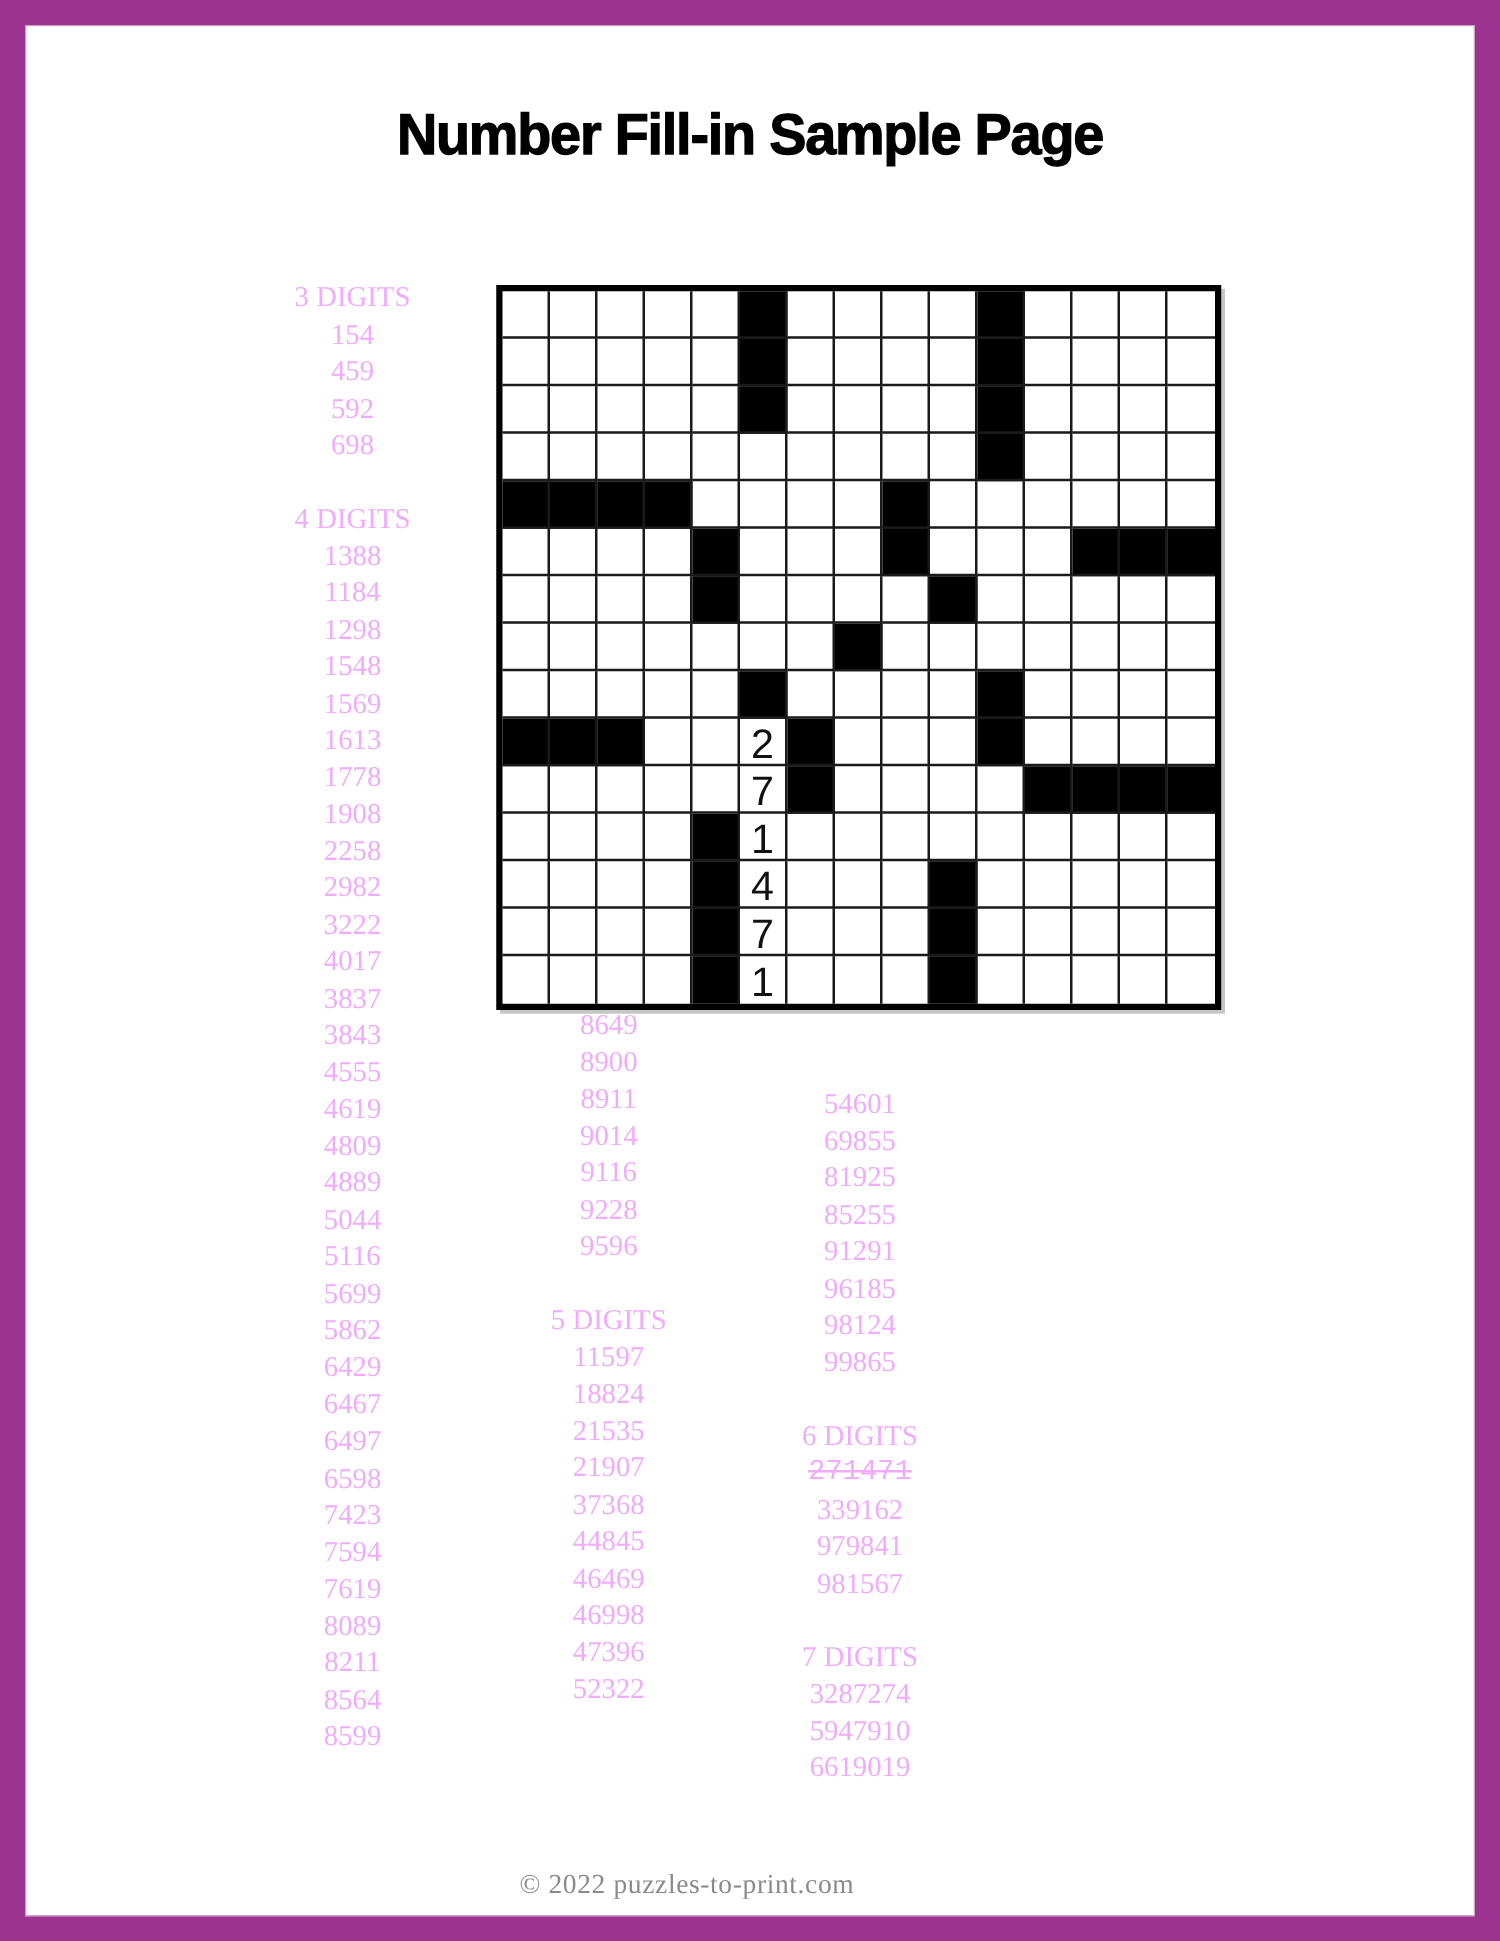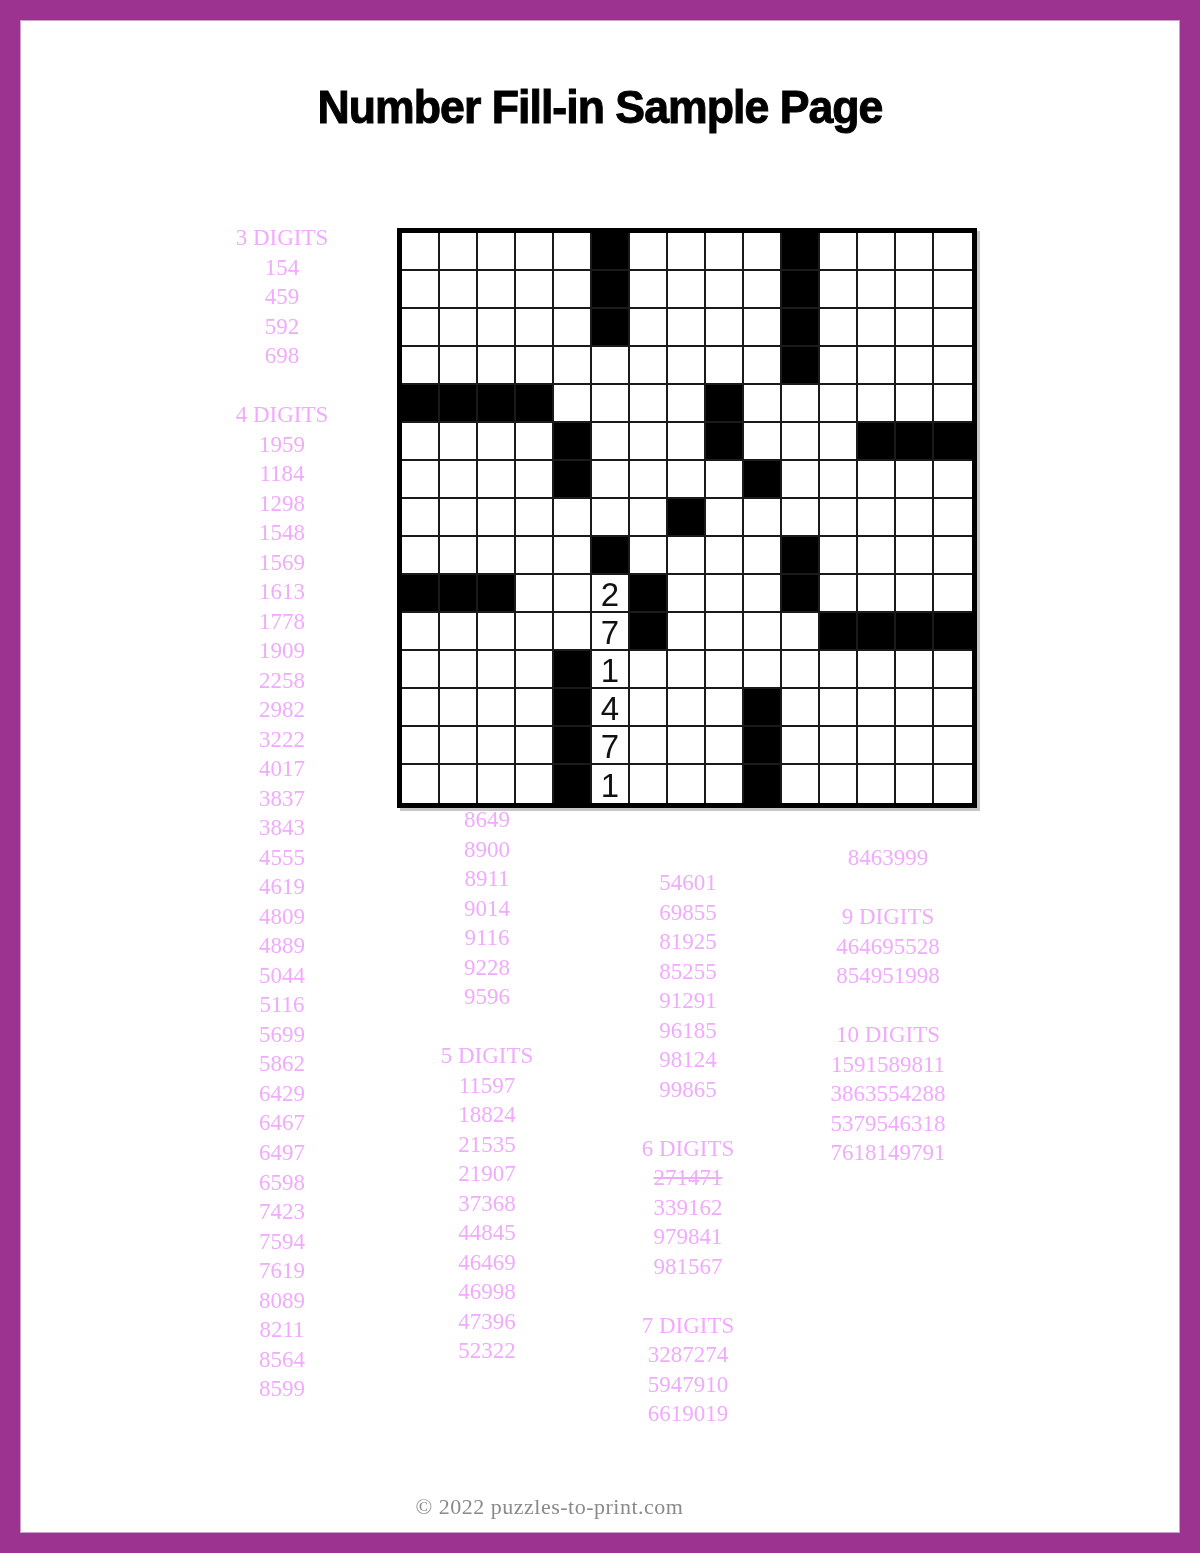--- a/index.html
+++ b/index.html
@@ -41,21 +41,21 @@
     padding-top:2px;
   }
   .cell:nth-child(15n) { border-right:none; }
   .cell:nth-child(n+211) { border-bottom:none; }
   .cell.black { background:#000; }
   .numcol {
     position:absolute; width:200px; text-align:center;
     font-size:23px; color:#f0abfc;
   }
   .numcol .line { height:29.53px; line-height:29.53px; white-space:nowrap; }
-  .numcol .line.struck { text-decoration:line-through; text-decoration-thickness:2px; }
+  .numcol .line.struck { text-decoration:line-through; text-decoration-thickness:2px;font-family:Liberation Mono, monospace; }
   .footer {
     position:absolute; left:0; top:1494px; width:1099px;
     text-align:center; font-size:22px; letter-spacing:0.5px;
     color:#8a8a8a;
   }
 </style>
 </head>
 <body>
 
 <div class="sheet">
@@ -292,28 +292,28 @@
     </div>
 
   <div class="numcol" style="left:182px; top:223px;">
       <div class="line">3 DIGITS</div>
       <div class="line">154</div>
       <div class="line">459</div>
       <div class="line">592</div>
       <div class="line">698</div>
       <div class="line"></div>
       <div class="line">4 DIGITS</div>
-      <div class="line">1959</div>
+      <div class="line">1388</div>
       <div class="line">1184</div>
       <div class="line">1298</div>
       <div class="line">1548</div>
       <div class="line">1569</div>
       <div class="line">1613</div>
       <div class="line">1778</div>
-      <div class="line">1909</div>
+      <div class="line">1908</div>
       <div class="line">2258</div>
       <div class="line">2982</div>
       <div class="line">3222</div>
       <div class="line">4017</div>
       <div class="line">3837</div>
       <div class="line">3843</div>
       <div class="line">4555</div>
       <div class="line">4619</div>
       <div class="line">4809</div>
       <div class="line">4889</div>
@@ -371,28 +371,15 @@
       <div class="line">339162</div>
       <div class="line">979841</div>
       <div class="line">981567</div>
       <div class="line"></div>
       <div class="line">7 DIGITS</div>
       <div class="line">3287274</div>
       <div class="line">5947910</div>
       <div class="line">6619019</div>
     </div>
 
-  <div class="numcol" style="left:788px; top:843px;">
-      <div class="line">8463999</div>
-      <div class="line"></div>
-      <div class="line">9 DIGITS</div>
-      <div class="line">464695528</div>
-      <div class="line">854951998</div>
-      <div class="line"></div>
-      <div class="line">10 DIGITS</div>
-      <div class="line">1591589811</div>
-      <div class="line">3863554288</div>
-      <div class="line">5379546318</div>
-      <div class="line">7618149791</div>
-    </div>
 
   <div class="footer">© 2022 puzzles-to-print.com</div>
 </div>
 
 </body></html>

